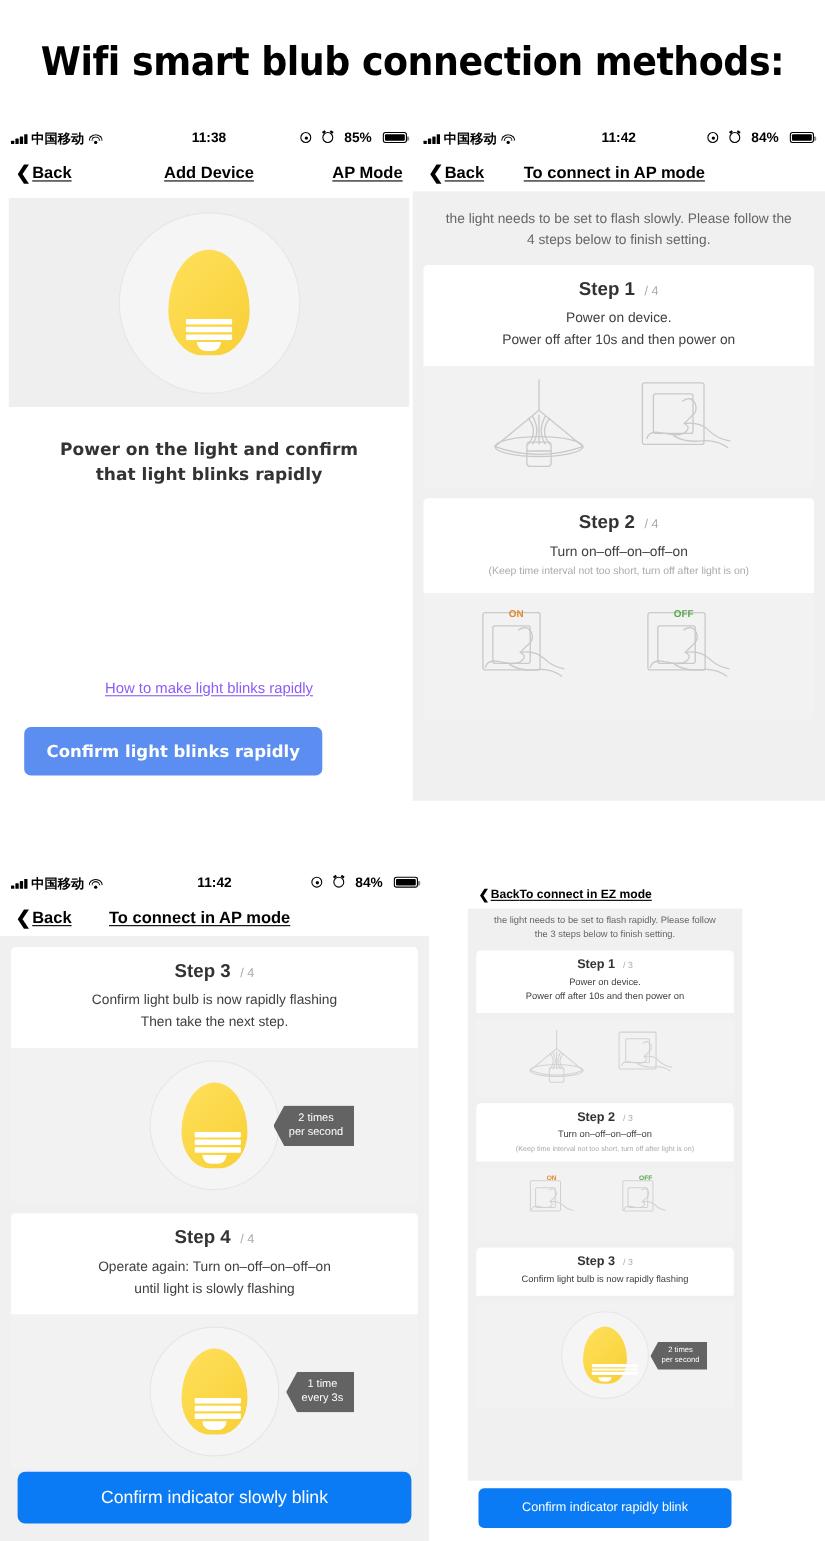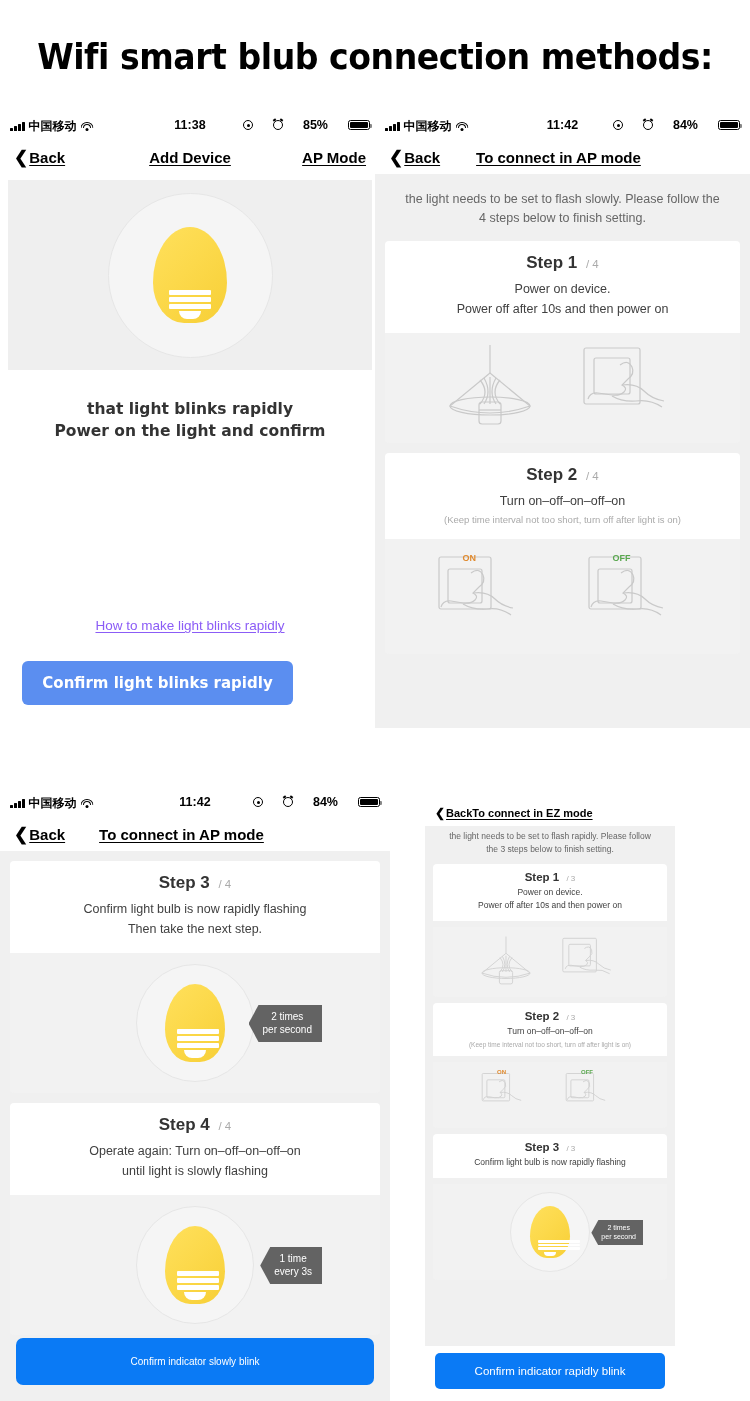--- a/index.html
+++ b/index.html
@@ -27,21 +27,21 @@
   .panel { position:absolute; background:#fff; overflow:hidden; }
 
   
   .statusbar {
     display:flex; align-items:flex-start; height:22px;
     font-size:12.5px; font-weight:bold; color:#000;
     padding:0 10px;
   }
   .sb-left { display:flex; align-items:center; gap:4px; flex:1; }
   .sb-center { flex:0 0 auto; }
-  .sb-right { display:flex; align-items:center; gap:20px; flex:1; justify-content:flex-end; }
+  .sb-right { display:flex; align-items:center; gap:10px; flex:1; justify-content:flex-end; }
   .sb-carrier { font-size:12px; font-weight:bold; }
   .bars { display:flex; align-items:flex-end; gap:1.5px; height:9px; }
   .bars i { display:block; width:2.5px; background:#000; border-radius:0.5px; }
   .bars i:nth-child(1){height:3px}
   .bars i:nth-child(2){height:5px}
   .bars i:nth-child(3){height:7px}
   .bars i:nth-child(4){height:9px}
   .wifi-ic { width:13px; height:10px; position:relative; }
   .wifi-ic span { position:absolute; left:50%; transform:translateX(-50%);
      border:1.4px solid #000; border-bottom:none; border-radius:50% 50% 0 0 / 100% 100% 0 0; }
@@ -140,21 +140,21 @@
 
   #panel2 { left:375px; top:118px; width:375px; height:610px; }
   #panel2 .scroll { height:560px; }
 
   #panel3 { left:0; top:795px; width:390px; height:606px; }
   #panel3 .scroll { height:550px; }
   .p3-btn {
     position:absolute; left:16px; bottom:16px; width:358px; height:47px;
     background:#0a7af5; border-radius:7px; color:#fff;
     display:flex; align-items:center; justify-content:center;
-    font-size:10px; cursor:pointer;
+    font-size:16px; cursor:pointer;
   }
 
   #panel4 { left:425px; top:800px; width:250px; height:601px; }
   #panel4 .navbar { height:26px; font-size:11px; padding:0 10px; }
   #panel4 .chev { font-size:12px; }
   #panel4 .nav-title { font-size:11px; }
   #panel4 .intro { font-size:8.5px; padding:4px 18px 8px; line-height:1.5; }
   #panel4 .card { margin:0 8px 6px; padding:7px 6px 8px; }
   #panel4 .step-h { font-size:11.5px; }
   #panel4 .step-h small { font-size:8px; }
@@ -231,22 +231,22 @@
                 <i></i>
                 <i></i>
               </div>
             <div class="tip"></div>
           </div>
         </div>
       </div>
     </div>
 
     <div class="p1-caption">
+      <div>Power on the light and confirm</div>
       <div>that light blinks  rapidly</div>
-      <div>Power on the light and confirm</div>
     </div>
 
     <div class="p1-link">How to make light blinks rapidly</div>
     <div class="p1-btn">Confirm light blinks rapidly</div>
   </div>
 
   <div class="panel" id="panel2">
     <div class="statusbar">
       <div class="sb-left">
         <span class="bars">

